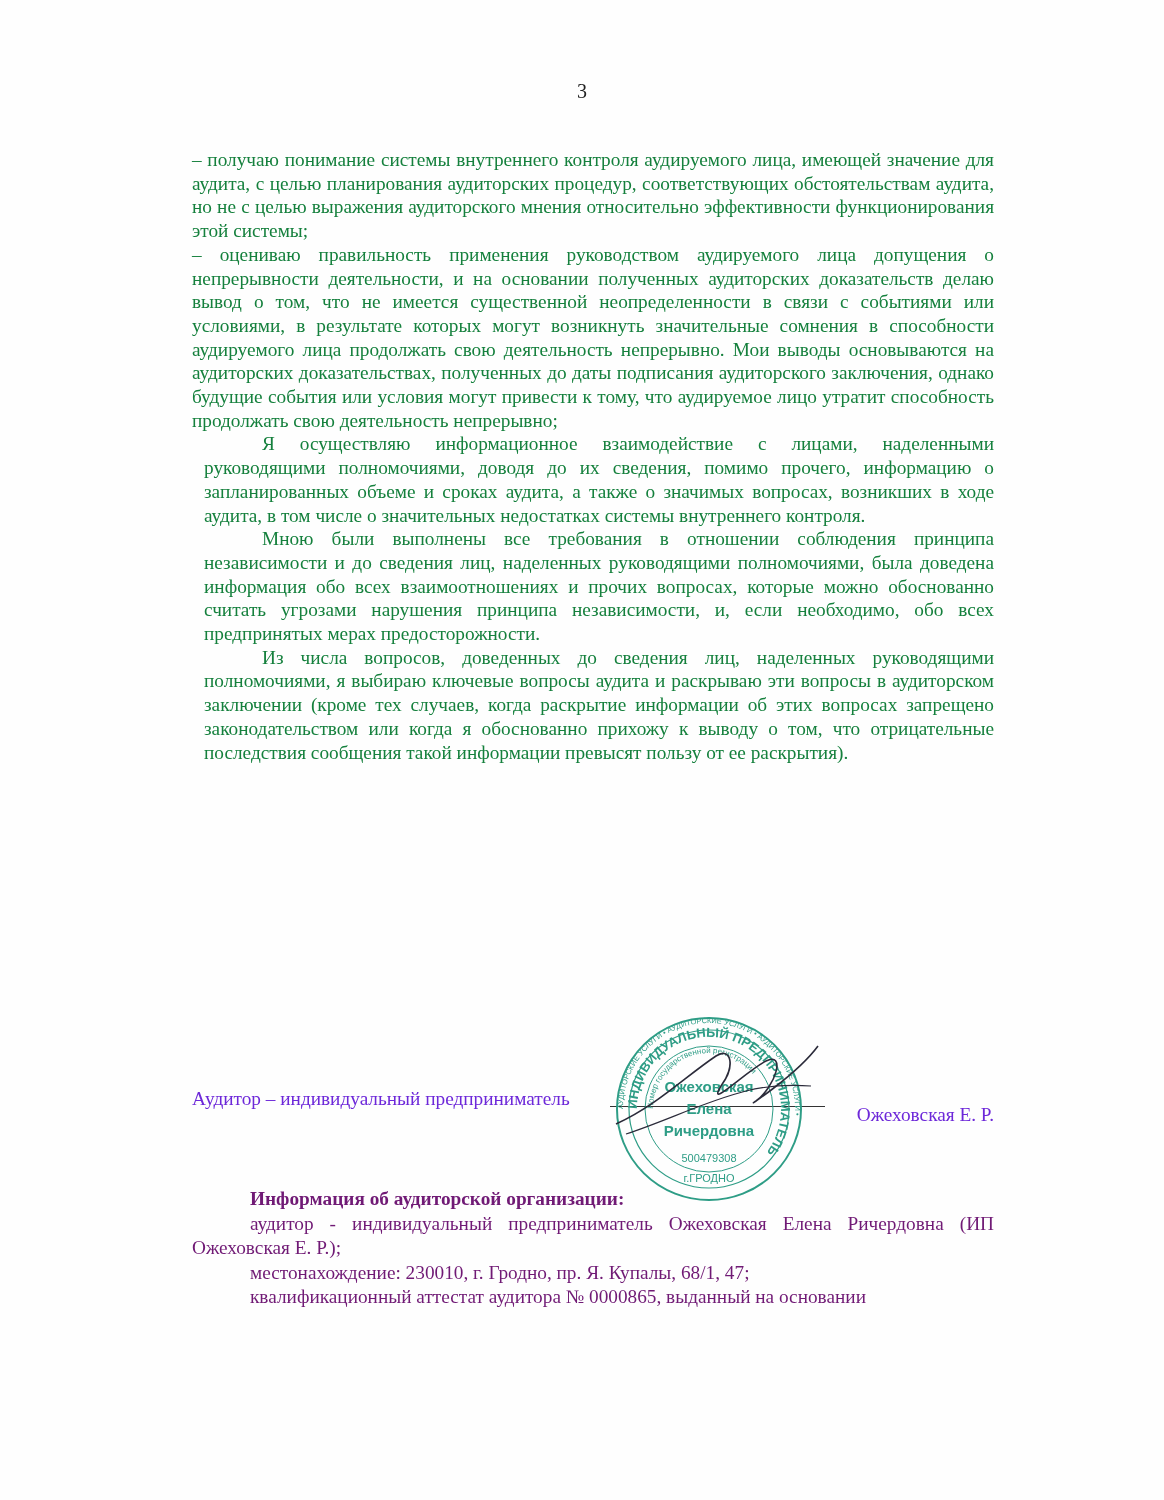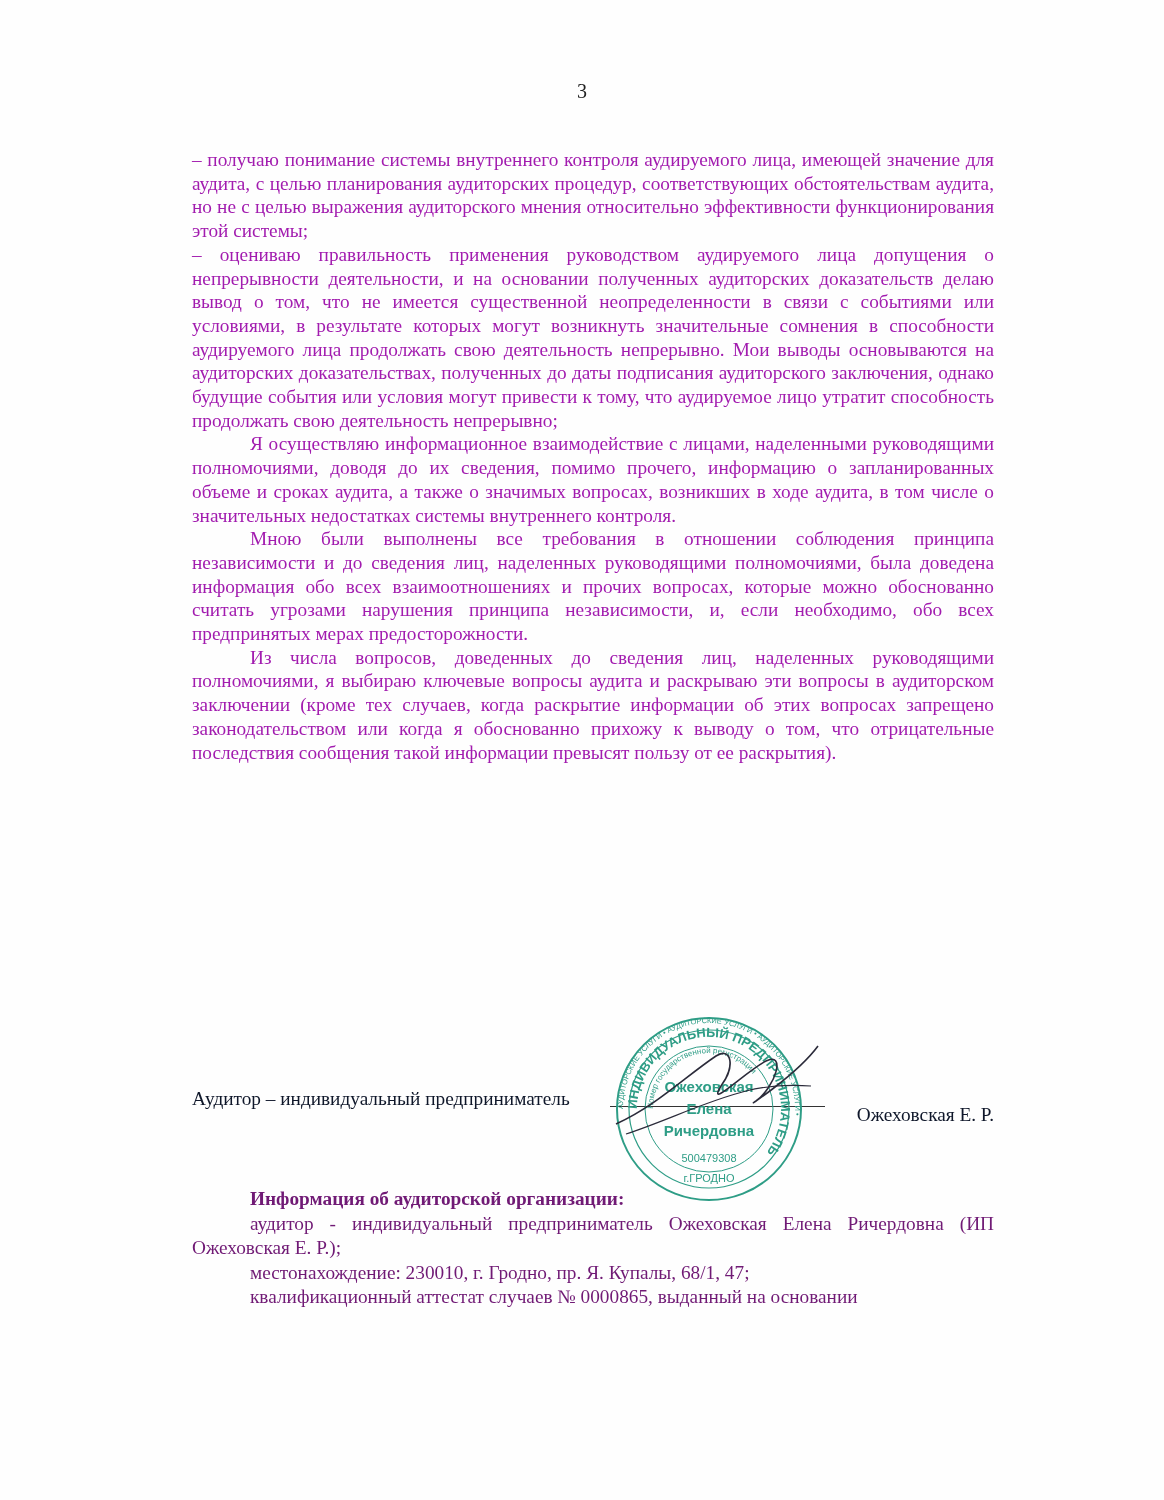--- a/index.html
+++ b/index.html
@@ -1,25 +1,25 @@
 <!DOCTYPE html>
 <html><head>
 <meta charset="utf-8">
 <style>
   html, body { margin: 0; padding: 0; background: #ffffff; }
   body { width: 1164px; height: 1500px; position: relative; overflow: hidden; }
   .page { position: absolute; left: 0; top: 0; width: 1164px; height: 1500px; background: #fefefe; }
   .page-num { position: absolute; top: 80px; left: 0; width: 1164px; text-align: center;
     font-family: "Liberation Serif", serif; font-size: 20px; color: #222; }
   .body { position: absolute; left: 192px; top: 148px; width: 802px;
-    font-family: "Liberation Serif", serif; font-size: 19.3px; line-height: 23.7px; color: #a21caf; }
+    font-family: "Liberation Serif", serif; font-size: 19.3px; line-height: 23.7px; color: #15803d; }
   .p { margin: 0; text-align: justify; }
-  .p.indent { text-indent: 58px; }
+  .p.indent { text-indent: 58px; margin-left: 12px; }
   .sig-row { position: absolute; left: 192px; top: 1088px; width: 802px; height: 30px;
-    font-family: "Liberation Serif", serif; font-size: 19.3px; color: #0f172a; }
+    font-family: "Liberation Serif", serif; font-size: 19.3px; color: #6d28d9; }
   .sig-left { position: absolute; left: 0; top: 0; }
   .sig-line { position: absolute; left: 418px; top: 18px; width: 215px; border-top: 1px solid #333; }
   .sig-right { position: absolute; right: 0; top: 16px; }
   .info { position: absolute; left: 192px; top: 1187px; width: 802px;
     font-family: "Liberation Serif", serif; font-size: 19.3px; line-height: 24.5px; color: #701a75; }
   .info .h { font-weight: bold; text-indent: 58px; margin: 0; }
   .info .p { text-indent: 58px; }
   .stamp { position: absolute; left: 596px; top: 1016px; width: 226px; height: 186px; }
   .stamp-text { font-family: "Liberation Sans", sans-serif; fill: #2e9d86; }
 </style>
@@ -62,16 +62,16 @@
     <text class="stamp-text" x="113" y="146" font-size="11" text-anchor="middle">500479308</text>
     <text class="stamp-text" x="113" y="166" font-size="11" text-anchor="middle">г.ГРОДНО</text>
     <path d="M 20,108 C 60,90 90,60 120,40 C 135,30 140,50 125,70 C 110,95 150,55 170,45 C 190,35 180,70 160,85 C 145,95 200,60 222,30" fill="none" stroke="#2b2b3a" stroke-width="1.6"></path>
     <path d="M 30,118 C 70,105 110,85 150,75 C 170,70 190,68 215,70" fill="none" stroke="#2b2b3a" stroke-width="1.2"></path>
   </svg>
 
   <div class="info">
     <p class="h">Информация об аудиторской организации:</p>
     <p class="p">аудитор - индивидуальный предприниматель Ожеховская Елена Ричердовна (ИП Ожеховская Е. Р.);</p>
     <p class="p">местонахождение: 230010, г. Гродно, пр. Я. Купалы, 68/1, 47;</p>
-    <p class="p">квалификационный аттестат случаев № 0000865, выданный на основании</p>
+    <p class="p">квалификационный аттестат аудитора № 0000865, выданный на основании</p>
   </div>
 
 </div>
 
 </body></html>

